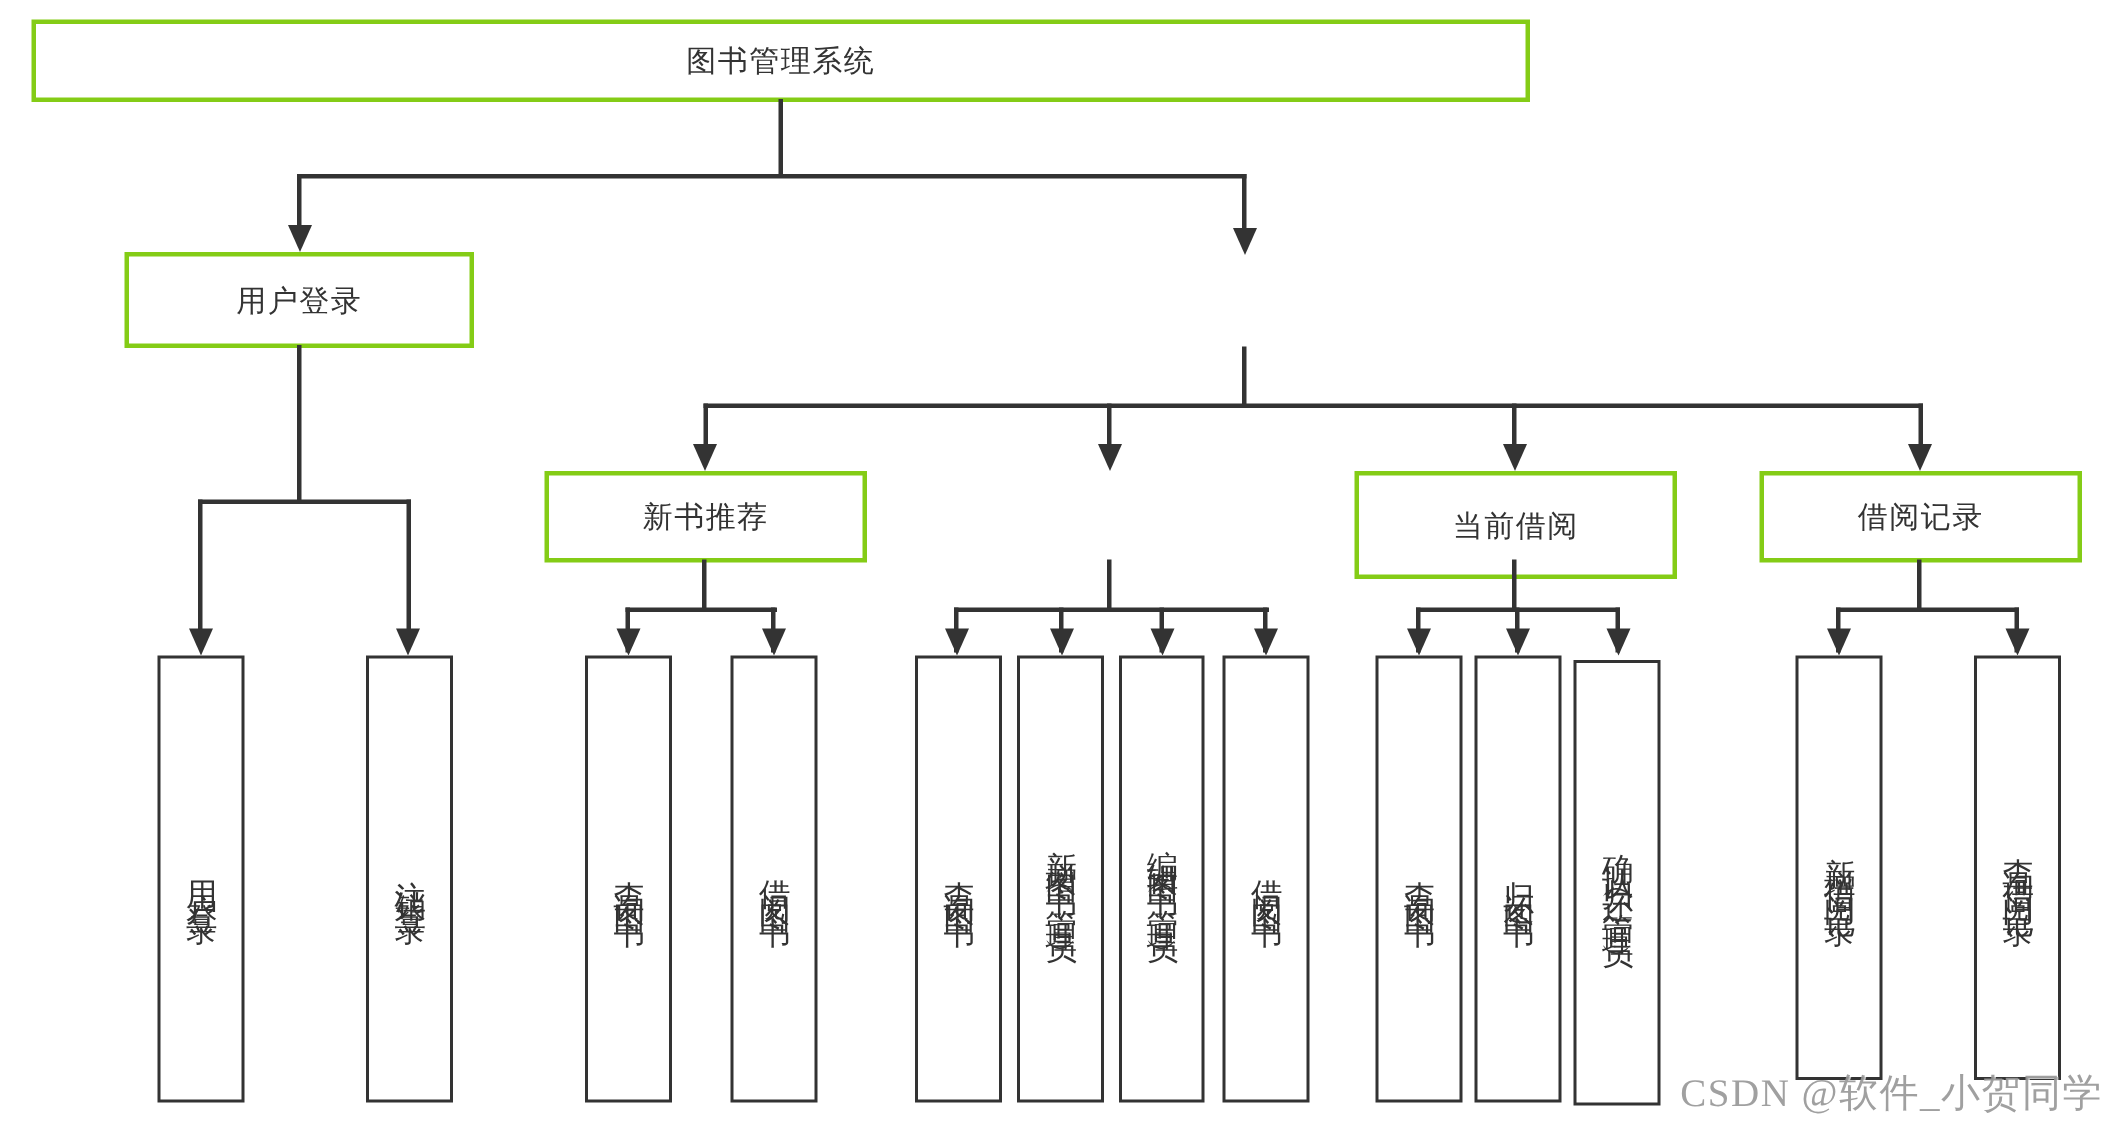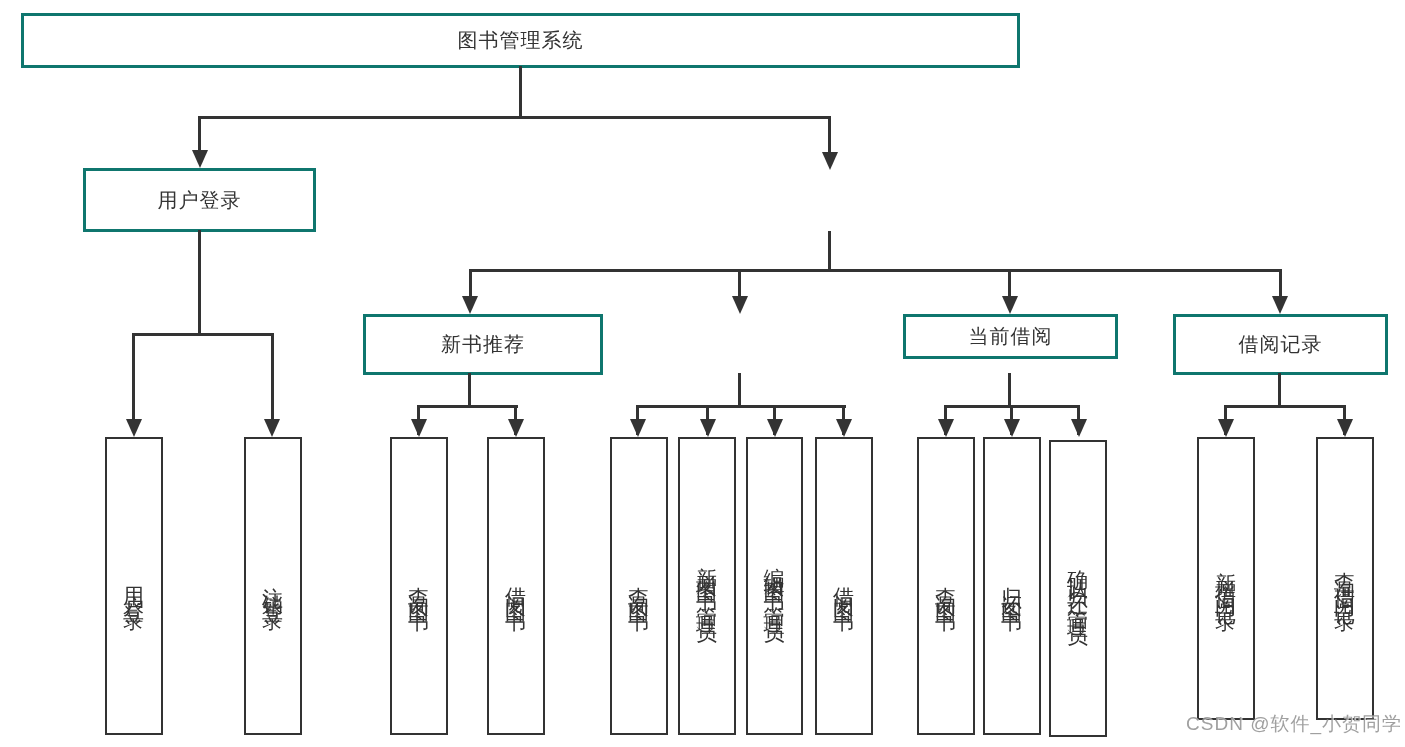--- a/index.html
+++ b/index.html
@@ -7,21 +7,21 @@
     position:relative;
     width:1405px;height:747px;
     background:#ffffff;
     font-family:"Liberation Sans","DejaVu Sans",sans-serif;
     color:#333333;
     overflow:hidden;
   }
   .box{
     position:absolute;
     background:#ffffff;
-    border:3px solid #0f766e;
+    border:3px solid #84cc16;
     display:flex;align-items:center;justify-content:center;
     font-size:20px;
     box-sizing:border-box;
     letter-spacing:1px;
   }
   .vbox{
     position:absolute;
     background:#ffffff;
     border:2px solid #333333;
     display:flex;align-items:center;justify-content:center;
@@ -38,25 +38,26 @@
   .ln{position:absolute;background:#333333;}
   .arr{
     position:absolute;width:0;height:0;
     border-left:8px solid transparent;
     border-right:8px solid transparent;
     border-top:18px solid #333333;
   }
   .watermark{
     position:absolute;
     right:3px;top:711px;
-    font-size:19px;
+    font-size:26px;
     color:rgba(150,150,150,0.9);
     letter-spacing:1px;
     z-index:5;
     text-shadow:1px 1px 0 rgba(255,255,255,0.7);
+    font-family:Liberation Serif, serif;
   }
 </style>
 </head>
 <body>
 
 <div class="canvas">
 
   <div class="box" style="left:21px;top:13px;width:999px;height:55px;">
     <span>图书管理系统</span>
   </div>
@@ -83,24 +84,24 @@
   <div class="ln" style="left:469px;top:269px;width:813px;height:3px;"></div>
   <div class="ln" style="left:469px;top:269px;width:3px;height:38px;"></div>
   <div class="arr" style="left:462px;top:296px;"></div>
   <div class="ln" style="left:738px;top:269px;width:3px;height:38px;"></div>
   <div class="arr" style="left:732px;top:296px;"></div>
   <div class="ln" style="left:1008px;top:269px;width:3px;height:38px;"></div>
   <div class="arr" style="left:1002px;top:296px;"></div>
   <div class="ln" style="left:1279px;top:269px;width:3px;height:38px;"></div>
   <div class="arr" style="left:1272px;top:296px;"></div>
 
-  <div class="box" style="left:363px;top:314px;width:240px;height:61px;">
+  <div class="box" style="left:363px;top:314px;width:215px;height:61px;">
     <span>新书推荐</span>
   </div>
-  <div class="box" style="left:903px;top:314px;width:215px;height:45px;justify-content:center;">
+  <div class="box" style="left:903px;top:314px;width:215px;height:72px;justify-content:center;">
     <span>当前借阅</span>
   </div>
   <div class="box" style="left:1173px;top:314px;width:215px;height:61px;">
     <span>借阅记录</span>
   </div>
 
   <div class="ln" style="left:468px;top:373px;width:3px;height:34px;"></div>
   <div class="ln" style="left:417px;top:405px;width:101px;height:3px;"></div>
   <div class="ln" style="left:417px;top:405px;width:3px;height:30px;"></div>
   <div class="arr" style="left:411px;top:419px;"></div>

